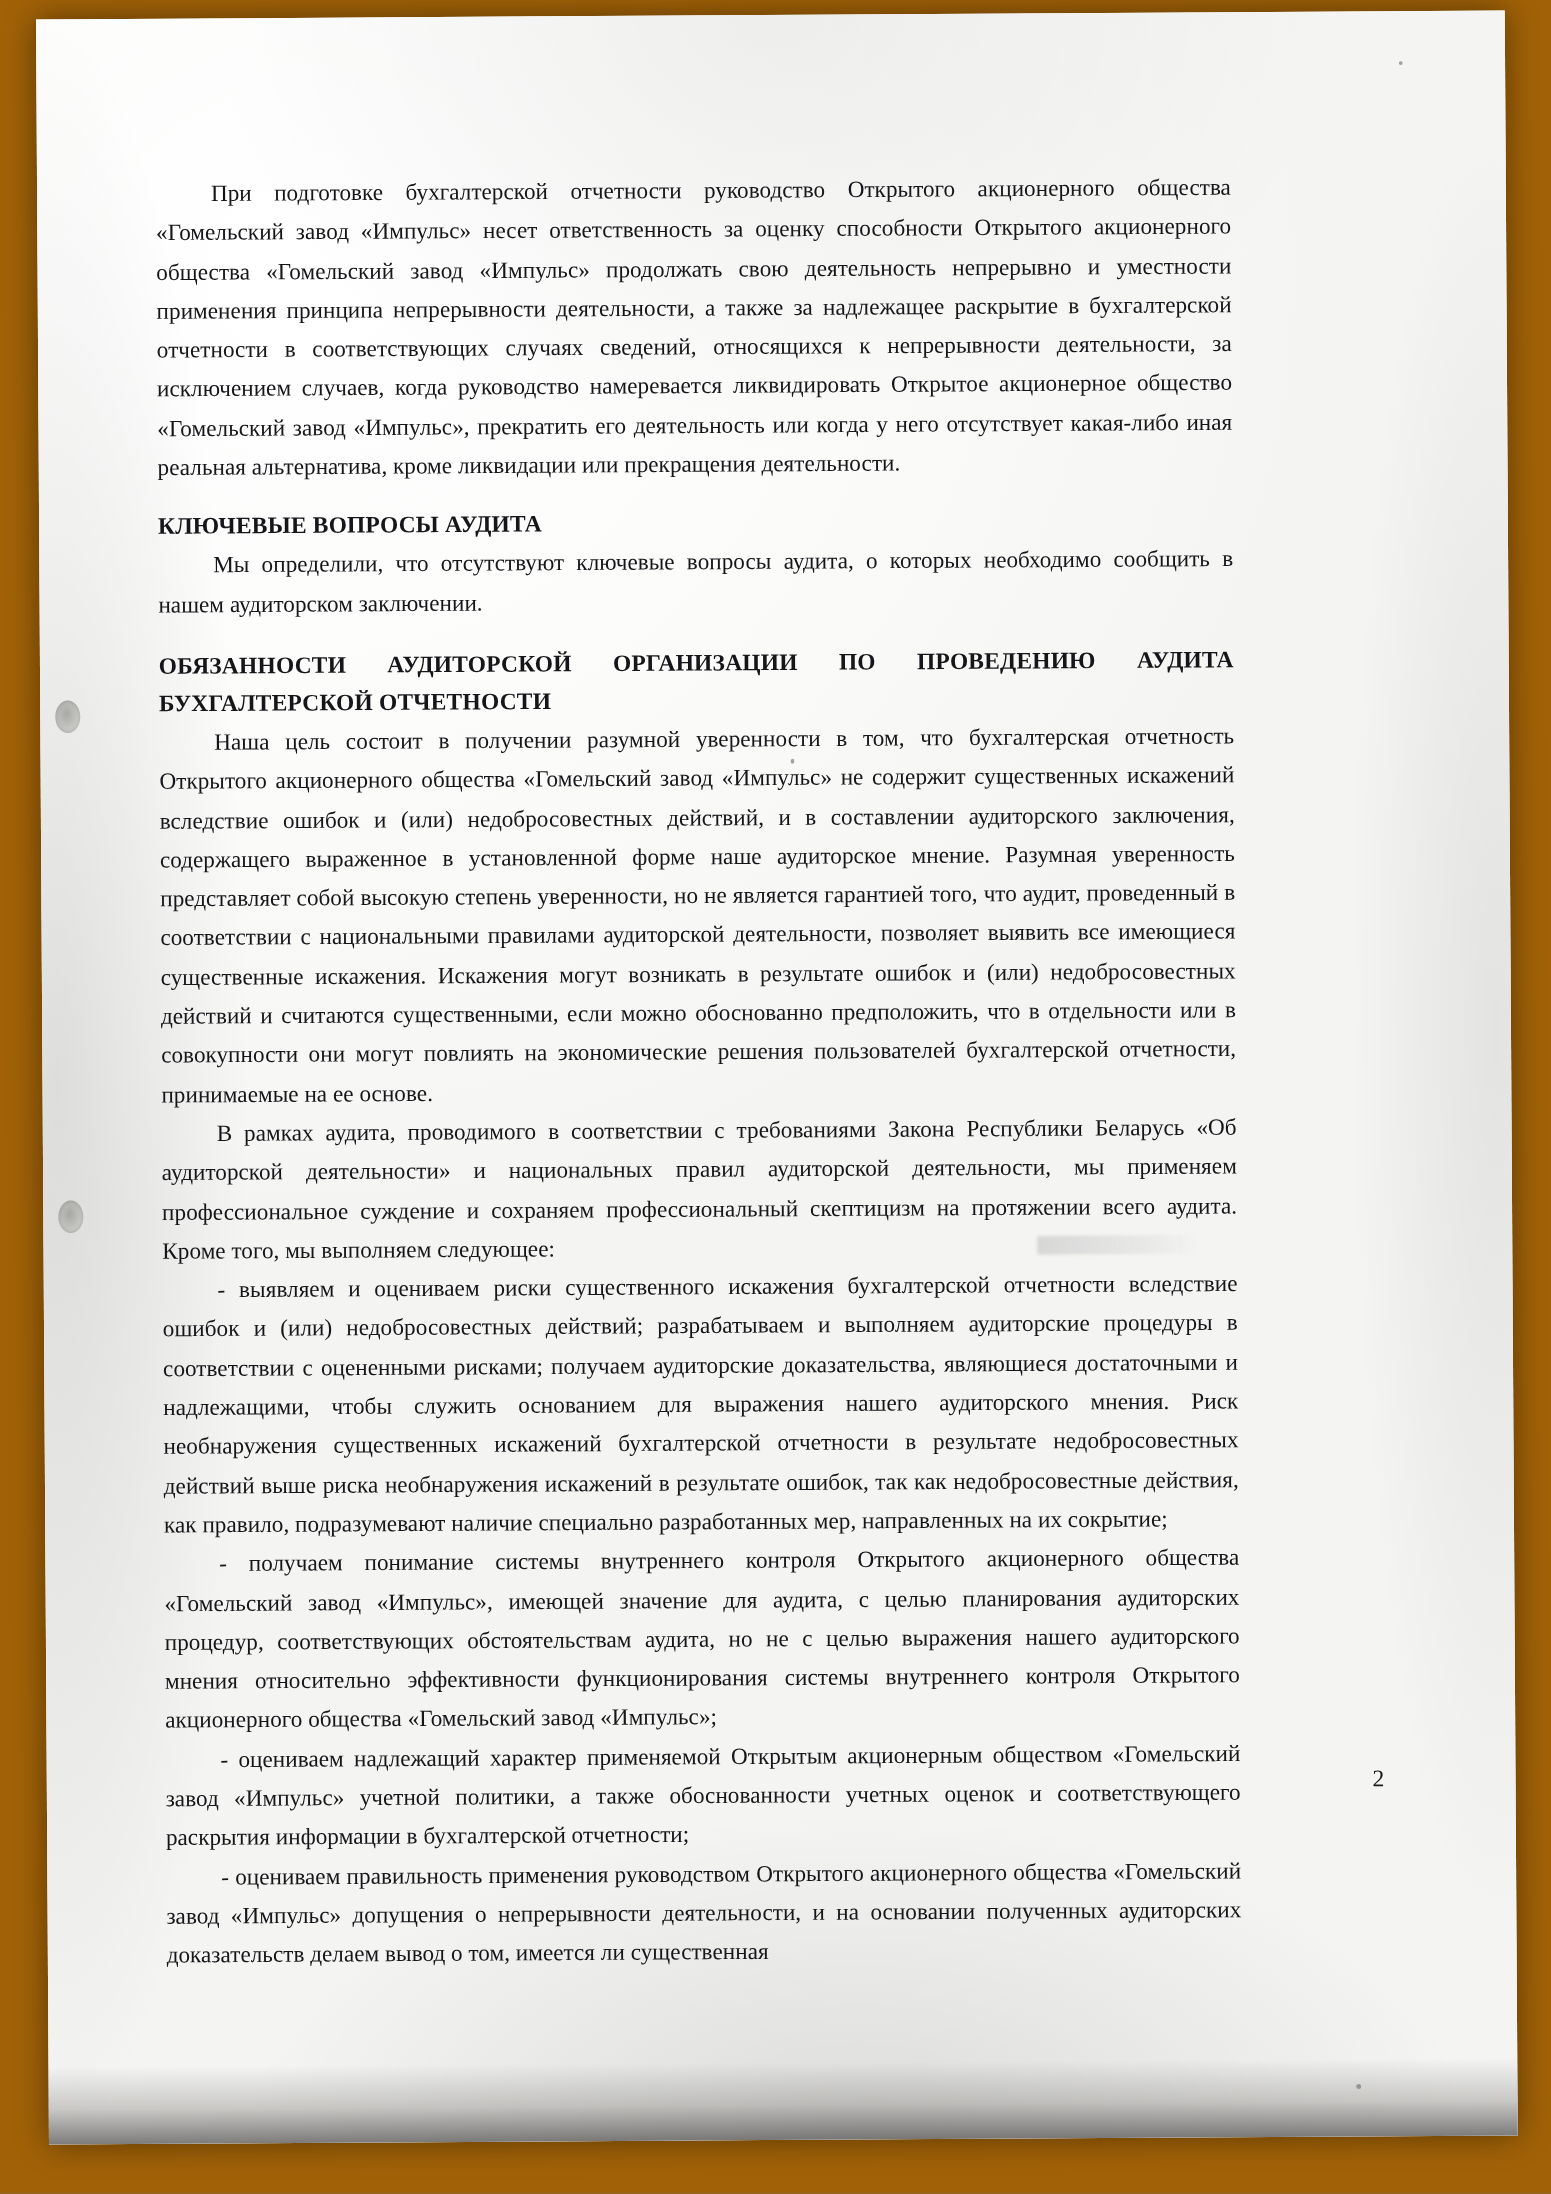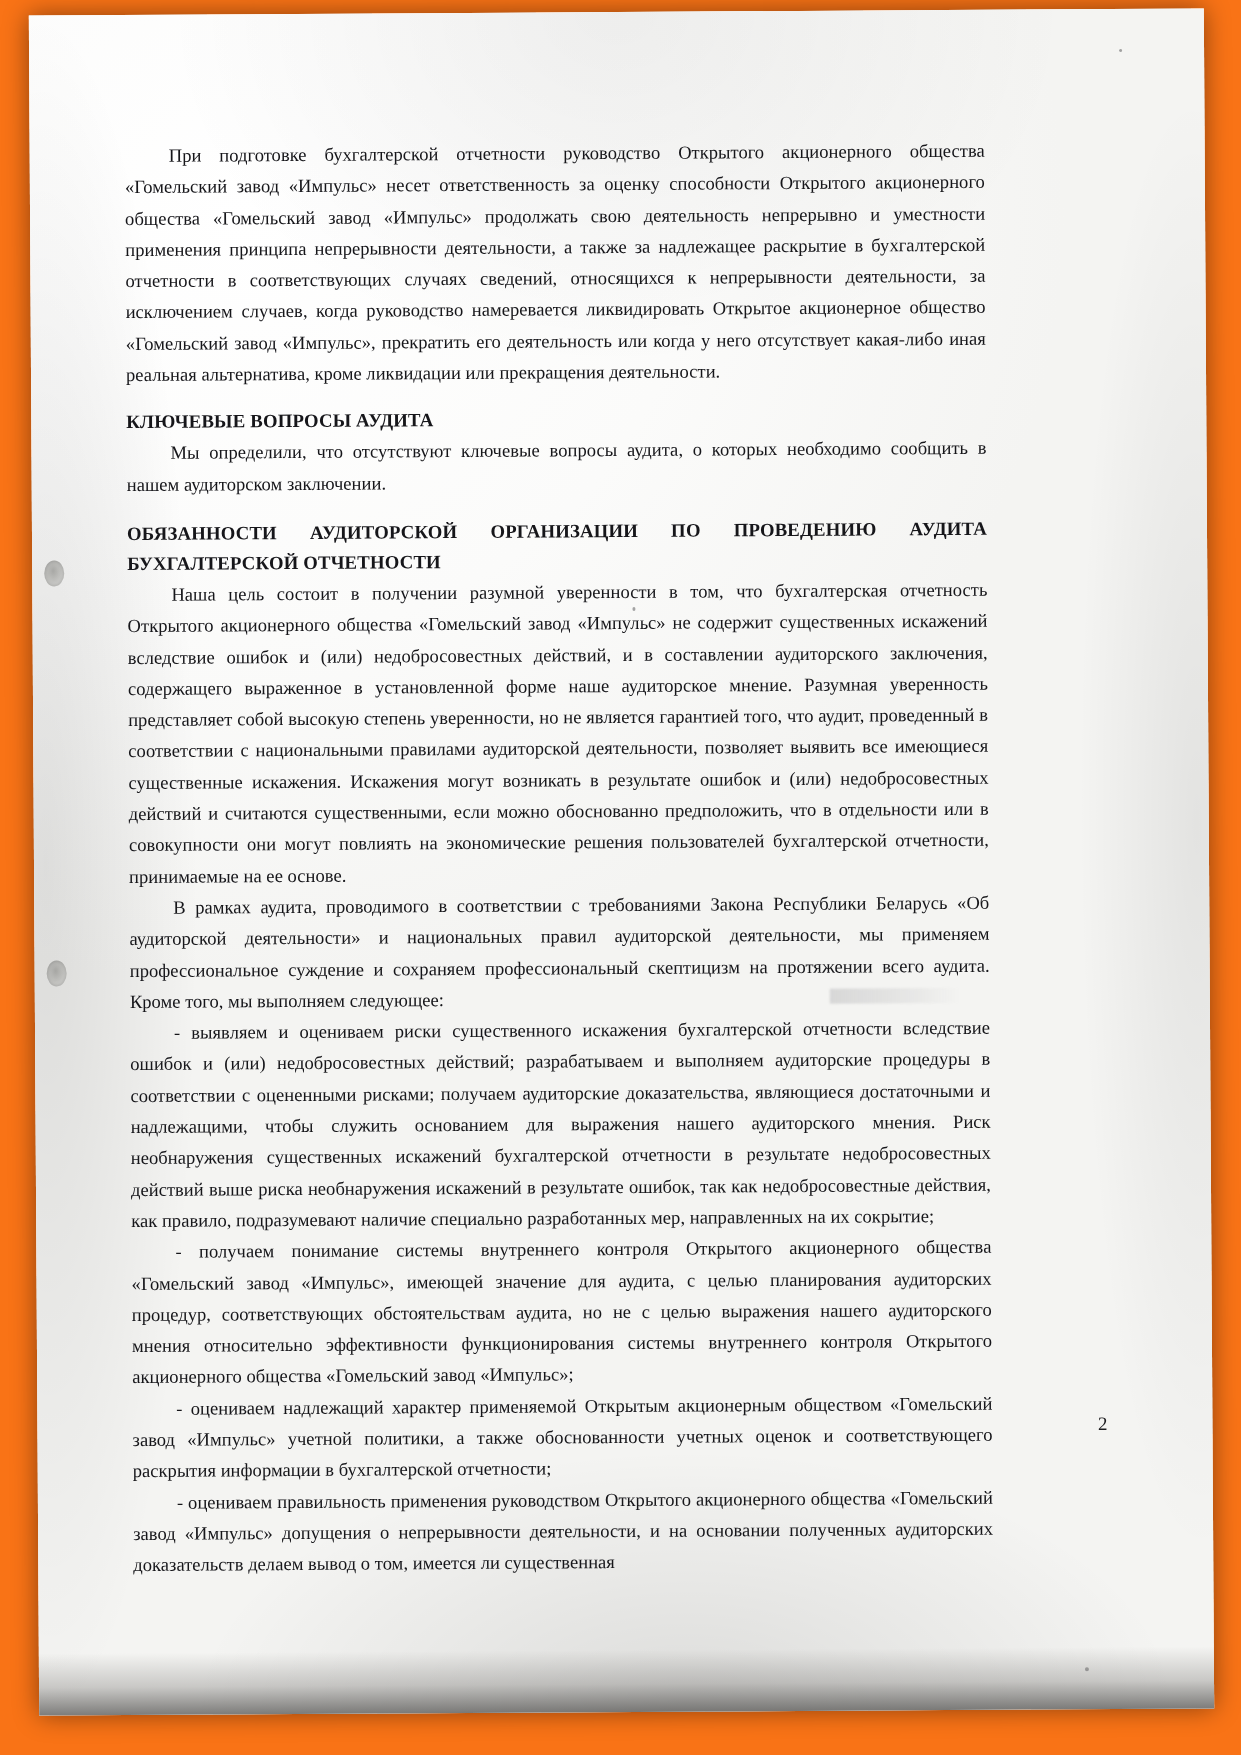--- a/index.html
+++ b/index.html
@@ -12,21 +12,21 @@
     height: 1755px;
     overflow: hidden;
     font-family: "Liberation Serif", serif;
   }
 
   
   #scan {
     position: relative;
     width: 1241px;
     height: 1755px;
-    background: #f97316;
+    background: #a16207;
     overflow: hidden;
   }
 
   
   #sheet {
     position: absolute;
     left: 34px;
     top: 12px;
     width: 1175px;
     height: 1700px;

